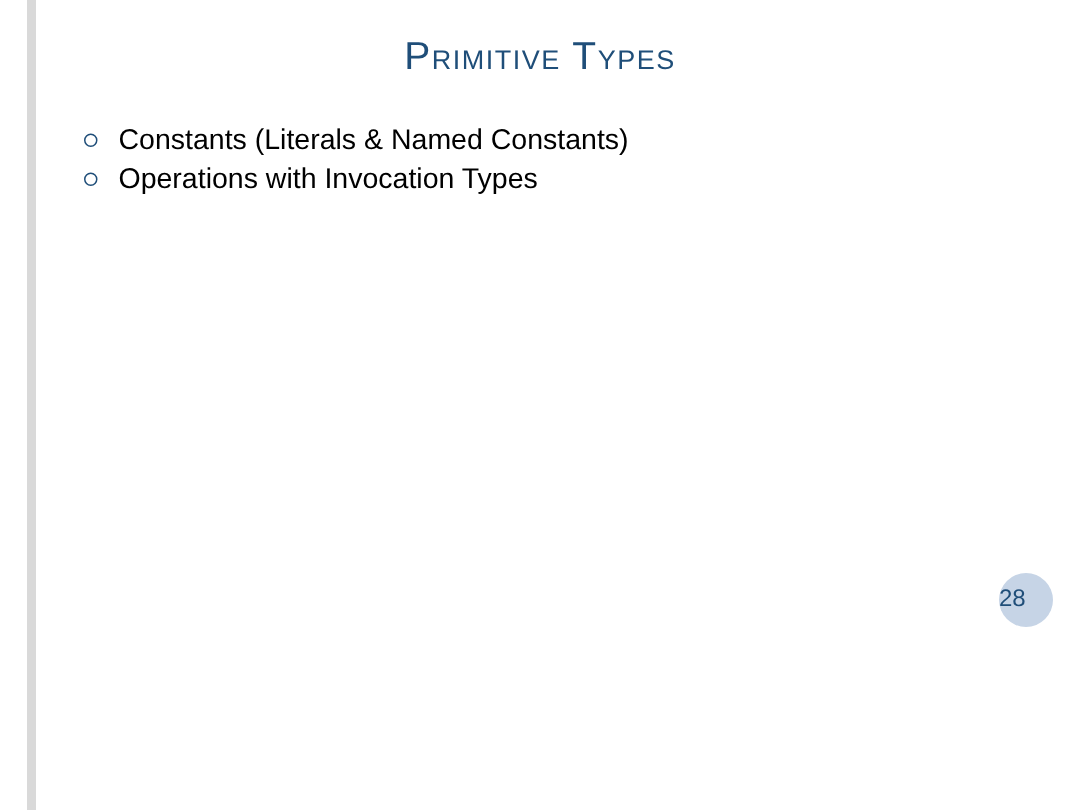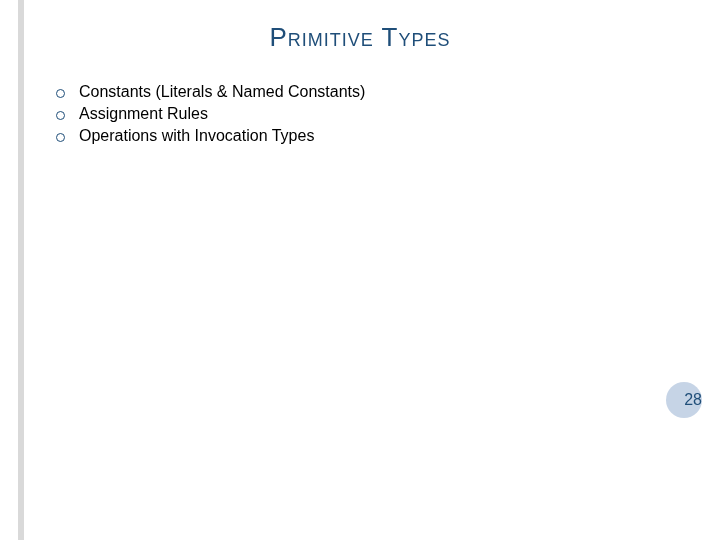--- a/index.html
+++ b/index.html
@@ -37,21 +37,21 @@
     letter-spacing: 1px;
     font-weight: 400;
     font-variant: small-caps;
   }
   .bullets {
     position: absolute;
     top: 82px;
     left: 56px;
     right: 40px;
     color: #000;
-    font-size: 16px;
+    font-size: 19px;
     line-height: 1.25;
   }
   .bullet-row {
     display: flex;
     align-items: flex-start;
     margin-bottom: 2px;
   }
   .bullet-marker {
     display: inline-block;
     width: 9px;
@@ -69,44 +69,40 @@
   .pagenum {
     position: absolute;
     right: 18px;
     bottom: 14px;
     width: 36px;
     height: 36px;
     background: #c6d4e6;
     border-radius: 50%;
     display: flex;
     align-items: center;
-    justify-content: flex-end;
+    justify-content: flex-start;
     color: #1f4e79;
     font-size: 16px;
   }
 </style>
 </head>
 <body>
 
 <div class="slide">
   <div class="left-stripe"></div>
 
   <div class="title">Primitive Types</div>
 
   <div class="bullets">
     <div class="bullet-row">
       <span class="bullet-marker"></span>
       <span class="bullet-text">Constants (Literals &amp; Named Constants)</span>
     </div>
     <div class="bullet-row">
       <span class="bullet-marker"></span>
-      <span class="bullet-text">Assignment Rules</span>
-    </div>
-    <div class="bullet-row">
-      <span class="bullet-marker"></span>
       <span class="bullet-text">Operations  with Invocation Types</span>
     </div>
   </div>
 
   <div class="pagenum">
     <span>28</span>
   </div>
 </div>
 
 </body></html>

